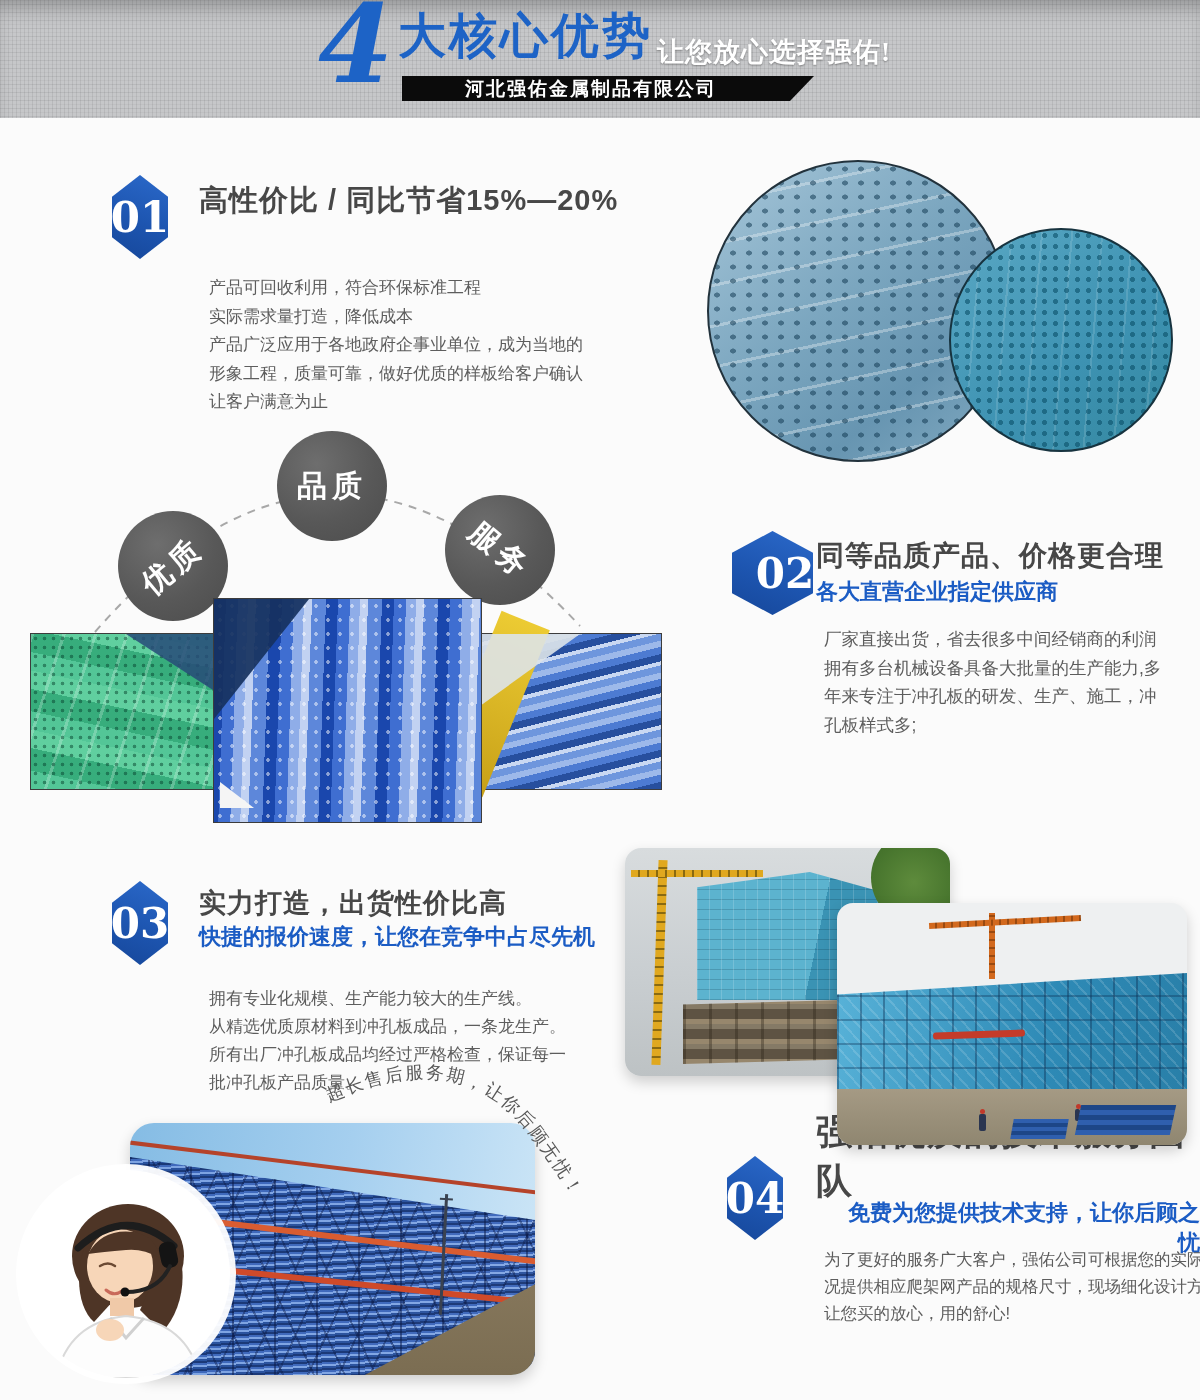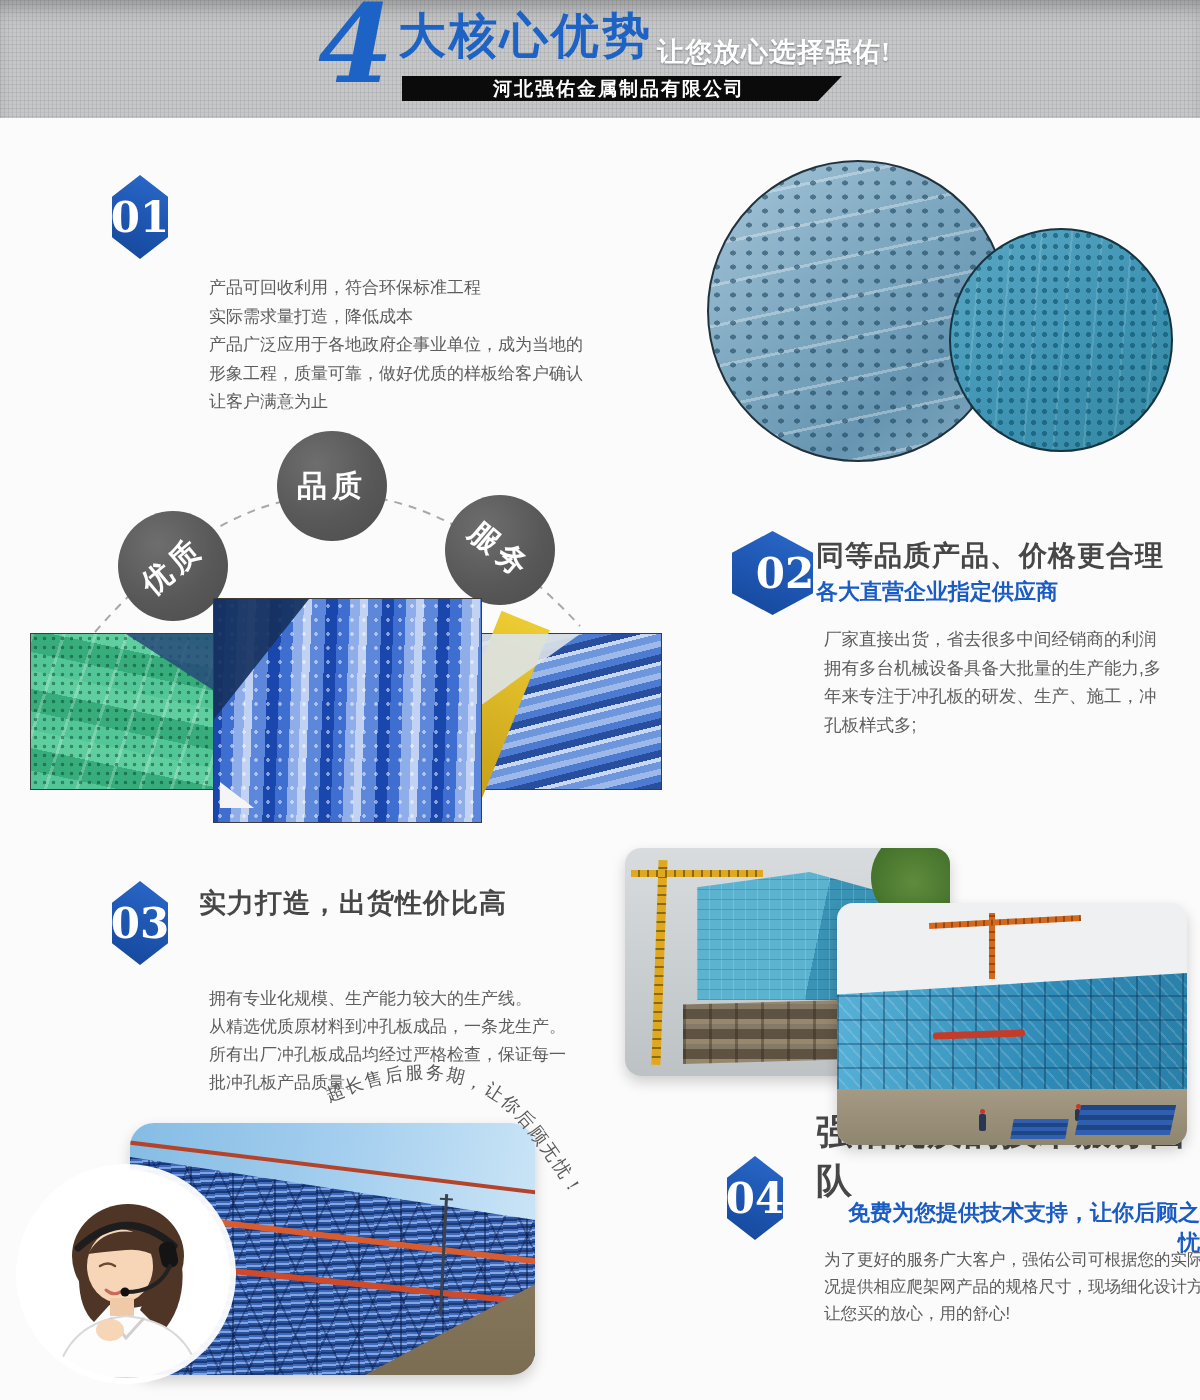--- a/index.html
+++ b/index.html
@@ -15,21 +15,21 @@
        background-size:4px 4px,4px 4px,8px 8px;
        box-shadow:inset 0 16px 20px -10px rgba(0,0,0,.28);}
   .big4{position:absolute;left:318px;top:-12px;font-family:"DejaVu Serif","Liberation Serif",serif;
         font-style:italic;font-weight:bold;font-size:108px;color:#1d63c6;line-height:1.05;}
   .h-title{position:absolute;left:398px;top:10px;font-family:Liberation Serif, serif;font-weight:bold;
         font-size:48px;color:#1d63c6;letter-spacing:3px;line-height:1.1;}
   .h-slogan{position:absolute;left:657px;top:34px;font-family:"Liberation Serif",serif;font-weight:bold;
         font-size:27px;color:#ffffff;letter-spacing:1px;text-shadow:0 1px 2px rgba(0,0,0,.35);}
   .ribbon{position:absolute;left:402px;top:76px;width:412px;height:25px;background:#0b0b0b;
         clip-path:polygon(0 0,100% 0,calc(100% - 24px) 100%,0 100%);
-        display:flex;align-items:center;justify-content:center;padding-left:28px;}
+        display:flex;align-items:center;justify-content:center;}
   .ribbon span{color:#fff;font-size:19px;font-weight:bold;letter-spacing:2px;padding-right:34px;}
 
   
   .hex{position:absolute;width:56px;height:84px;
        clip-path:polygon(50% 0,100% 26%,100% 74%,50% 100%,0 74%,0 26%);
        background:linear-gradient(200deg,#2b69ca 0%,#1d55b0 55%,#16479a 100%);
        display:flex;align-items:center;justify-content:center;}
   .hex span{color:#fff;font-family:"DejaVu Serif","Liberation Serif",serif;font-weight:bold;font-size:42px;}
   .t{position:absolute;margin:0;font-weight:bold;color:#474747;letter-spacing:1px;}
   .st{position:absolute;margin:0;font-family:"Liberation Serif",serif;font-weight:bold;color:#1b5cc4;}
@@ -194,20 +194,21 @@
     <div class="h-title">大核心优势</div>
     <div class="h-slogan">让您放心选择强佑!</div>
     <div class="ribbon">
       <span>河北强佑金属制品有限公司</span>
     </div>
   </div>
 
   <div class="hex s1-hex">
     <span>01</span>
   </div>
+  <h2 class="t s1-t">高性价比 / 同比节省15%—20%</h2>
   <p class="bd s1-bd">产品可回收利用，符合环保标准工程
 实际需求量打造，降低成本
 产品广泛应用于各地政府企事业单位，成为当地的
 形象工程，质量可靠，做好优质的样板给客户确认
 让客户满意为止</p>
 
   <div class="circ circ-big"></div>
   <div class="circ circ-small"></div>
 
   <svg class="arc-dash" width="560" height="240">
@@ -234,20 +235,21 @@
   <h3 class="st s2-st">各大直营企业指定供应商</h3>
   <p class="bd s2-bd">厂家直接出货，省去很多中间经销商的利润
 拥有多台机械设备具备大批量的生产能力,多
 年来专注于冲孔板的研发、生产、施工，冲
 孔板样式多;</p>
 
   <div class="hex s3-hex">
     <span>03</span>
   </div>
   <h2 class="t s3-t">实力打造，出货性价比高</h2>
+  <h3 class="st s3-st">快捷的报价速度，让您在竞争中占尽先机</h3>
   <p class="bd s3-bd">拥有专业化规模、生产能力较大的生产线。
 从精选优质原材料到冲孔板成品，一条龙生产。
 所有出厂冲孔板成品均经过严格检查，保证每一
 批冲孔板产品质量。</p>
 
   <div class="photo photoA">
     <div class="pA-mast"></div>
     <div class="pA-jib"></div>
     <div class="pA-bldg"></div>
     <div class="pA-floors"></div>

